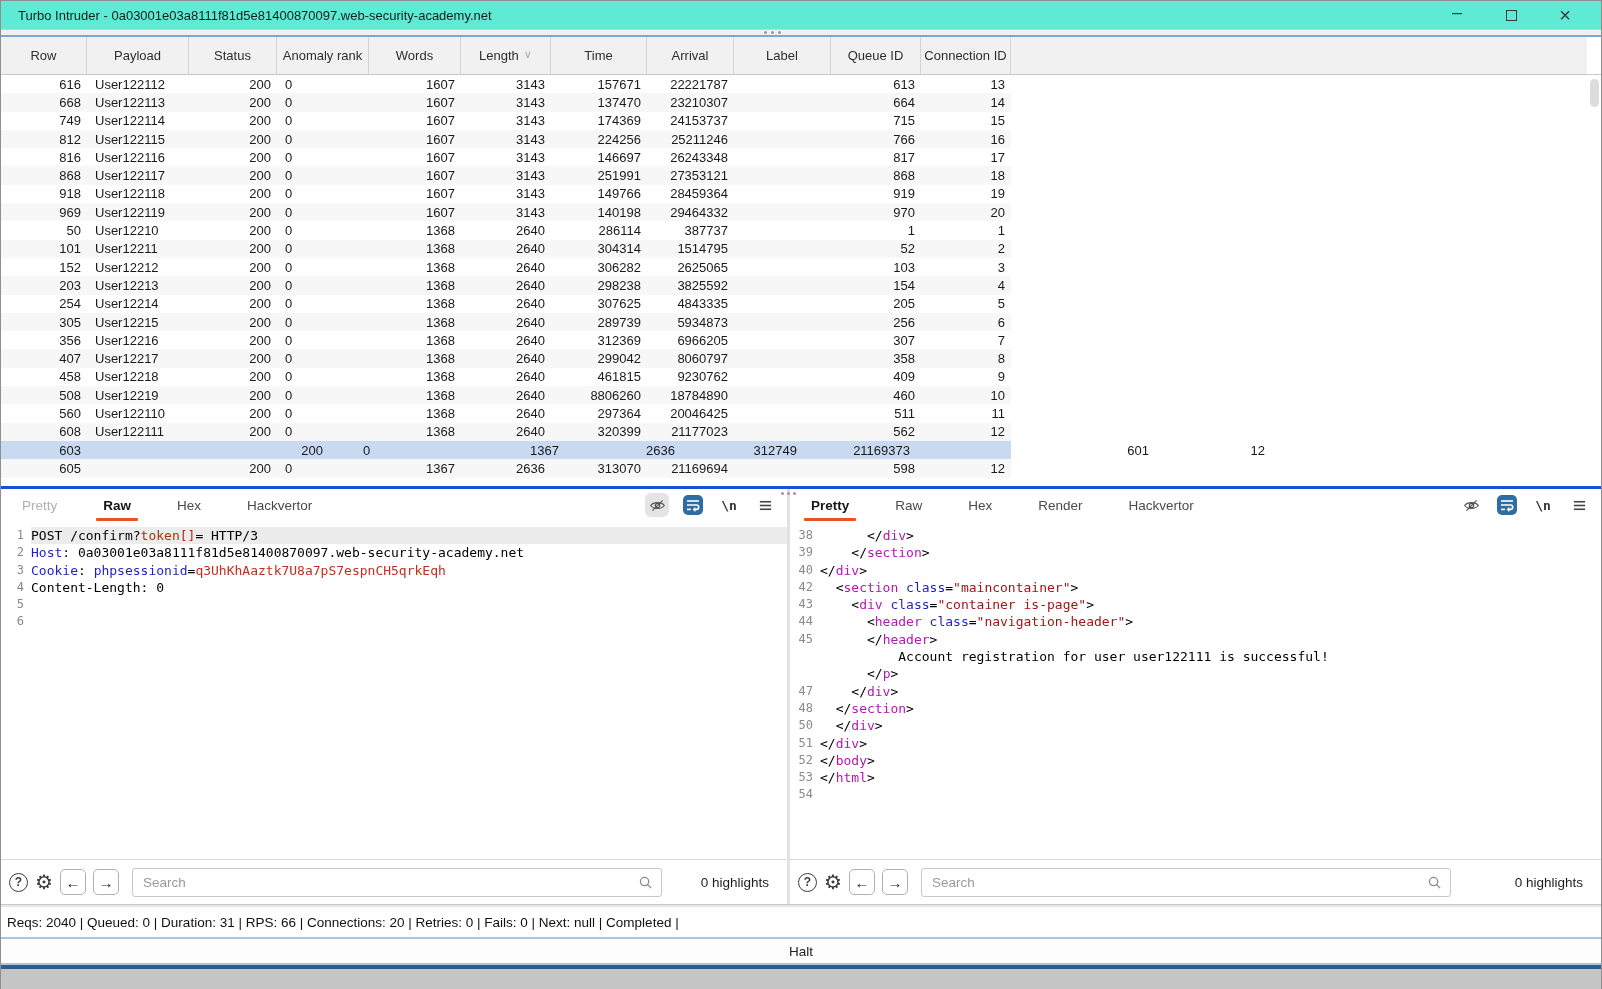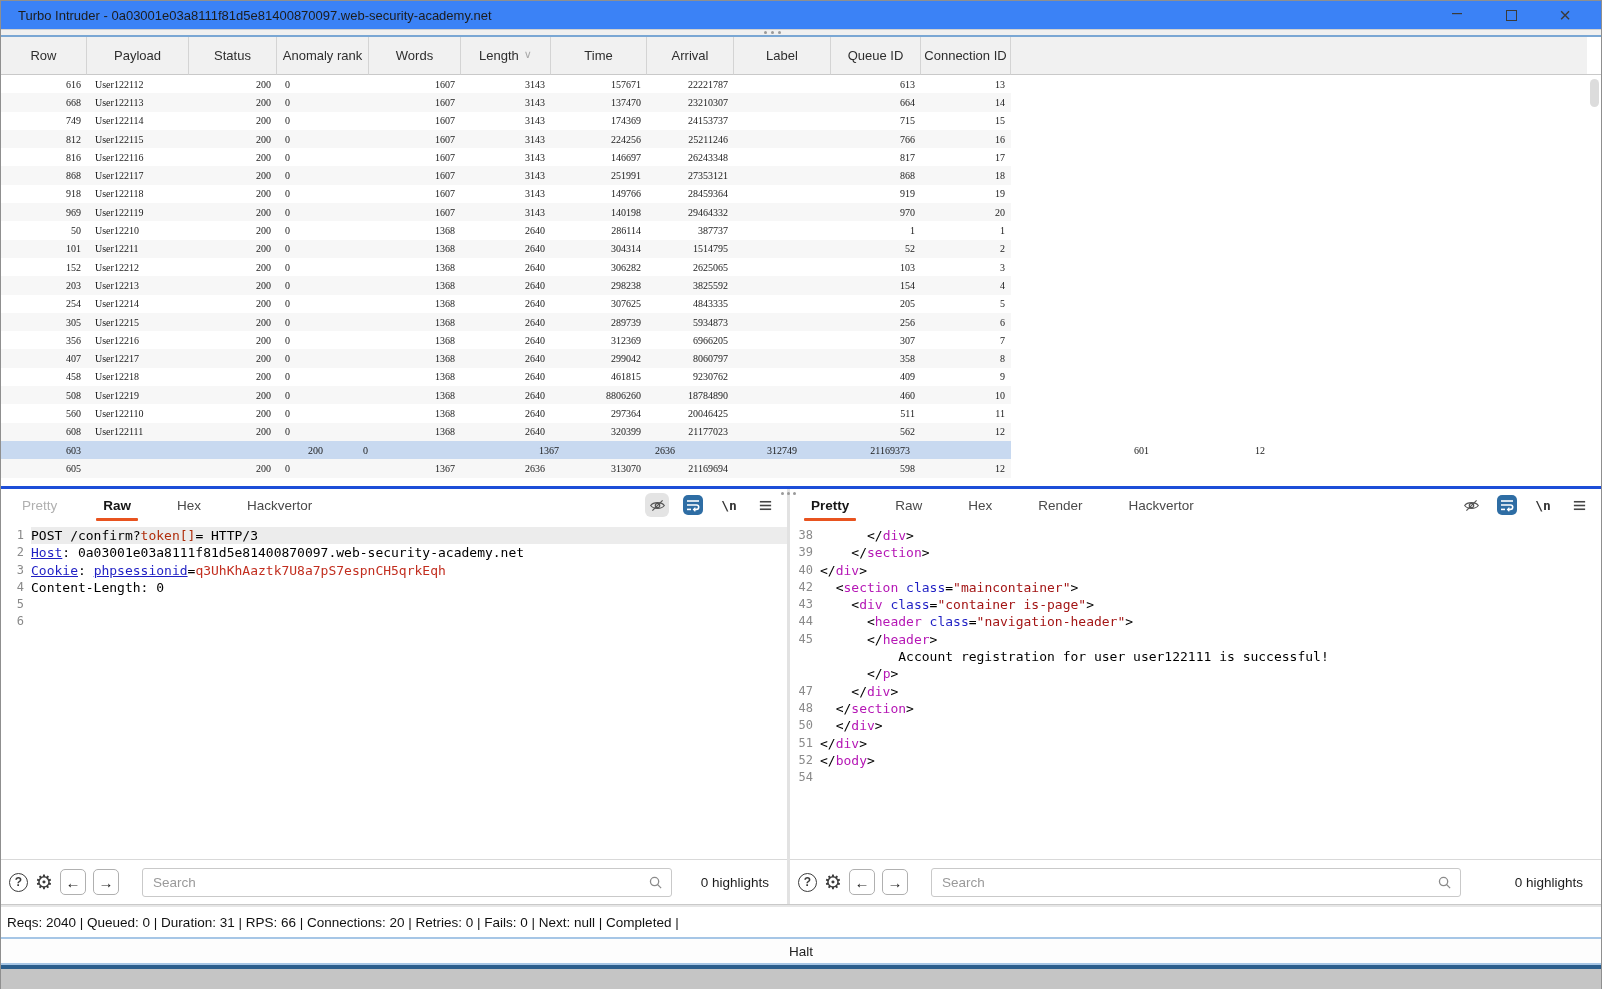--- a/index.html
+++ b/index.html
@@ -3,21 +3,21 @@
 <meta charset="utf-8">
 <style>
   * { margin:0; padding:0; box-sizing:border-box; }
   html,body { width:1602px; height:989px; overflow:hidden; background:#c6c6c6;
               font-family:"Liberation Sans", sans-serif; }
   .window { width:1602px; height:989px; background:#fff;
             border:1px solid #8f8f8f; border-bottom:none; position:relative;
             display:flex; flex-direction:column; }
 
   
-  .titlebar { height:28px; background:#3b82f6; display:flex; align-items:center; flex:0 0 auto; }
+  .titlebar { height:28px; background:#5eead4; display:flex; align-items:center; flex:0 0 auto; }
   .title-text { font-size:13px; color:#1c1c1c; padding-left:17px; }
   .win-controls { margin-left:auto; display:flex; align-items:center; gap:38px; padding-right:28px; }
   .wc { width:16px; height:16px; display:flex; align-items:center; justify-content:center;
         color:#3a3a3a; font-size:17px; cursor:default; }
   .wc-min  { font-size:18px; padding-bottom:6px; }
   .wc-max-box { width:11px; height:11px; border:1.6px solid #3a3a3a; display:inline-block; }
   .wc-close { font-size:20px; }
 
   
   .h-splitter { height:6px; background:#f0f0f0; border-top:1px solid #cfcfcf; position:relative; flex:0 0 auto; }
@@ -31,21 +31,21 @@
   .tgrid { display:grid; grid-template-columns:86px 102px 88px 92px 92px 90px 96px 87px 97px 90px 90px; }
   .theader { display:flex; height:38px; }
   .theader-grid { width:1010px; }
   .hcell { background:#f1f1f1; border-right:1px solid #d4d4d4; border-bottom:1px solid #c9c9c9;
            display:flex; align-items:center; justify-content:center; gap:5px;
            font-size:13px; color:#2e2e2e; white-space:nowrap; overflow:hidden; }
   .sort-chevron { color:#a9a9a9; font-size:11px; transform:translateY(-1px); }
   .header-filler { flex:1; background:#f1f1f1; border-bottom:1px solid #c9c9c9; }
   .scroll-corner { width:14px; background:#fff; border-bottom:1px solid #c9c9c9; }
   .tbody { width:1010px; }
-  .trow { height:18.3px; font-size:10px; color:#1a1a1a;font-family:Liberation Serif, serif; }
+  .trow { height:18.3px; font-size:13px; color:#1a1a1a; }
   .trow.alt { background:#f7f7f7; }
   .trow.selected { background:#c8d9f0;gap:26px; }
   .tcell { display:flex; align-items:center; white-space:nowrap; overflow:hidden; }
   .tcell.right { justify-content:flex-end; padding-right:6px; }
   .tcell.left  { justify-content:flex-start; padding-left:8px; }
   .v-scrollbar { position:absolute; top:40px; right:1px; width:11px; bottom:2px; background:#fff; }
   .v-thumb { width:9px; height:28px; margin:2px auto 0; background:#dcdcdc; border-radius:5px; }
 
   
   .panels { display:flex; height:415px; flex:0 0 auto; background:#fff; }
@@ -68,37 +68,37 @@
   .nl-glyph { font-family:"DejaVu Sans Mono", monospace; font-size:13px; font-weight:bold; color:#333; }
 
   .code { flex:1; overflow:hidden; font-family:"DejaVu Sans Mono", monospace; font-size:13px;
           line-height:17.3px; padding-top:6px; }
   .cline { display:flex; }
   .lnum { flex:0 0 30px; text-align:right; padding-right:7px; color:#8a8a8a; font-size:12px;
           user-select:none; }
   .lcontent { flex:1; white-space:pre; color:#000; }
   .cline.hl .lcontent { background:#ececec; }
   .tok-plain { color:#000; }
-  .tok-hdr { color:#1f1fc4;text-decoration:underline; }
+  .tok-hdr { color:#1f1fc4; }
   .tok-param { color:#b02e0c; }
   .tok-val { color:#c22e1f; }
   .tok-tag { color:#b517b5; }
   .tok-attr { color:#1f1fc4; }
   .tok-attrval { color:#a31515; }
 
   .searchbar { height:45px; border-top:1px solid #d9d9d9; display:flex; align-items:center;
                gap:7px; padding:0 10px 0 8px; flex:0 0 auto; }
   .circle-q { width:19px; height:19px; border:1.5px solid #3c3c3c; border-radius:50%;
               display:flex; align-items:center; justify-content:center; font-size:12px;
               color:#3c3c3c; font-weight:bold; }
   .gear-glyph { font-size:20px; color:#3c3c3c; line-height:1; }
   .nav-btn { width:26px; height:26px; border:1px solid #b0b0b0; border-radius:5px;
              display:flex; align-items:center; justify-content:center; font-size:15px;
              color:#222; background:#fff; }
-  .search-wrap { flex:1; position:relative; margin-left:16px; max-width:530px; }
+  .search-wrap { flex:1; position:relative; margin-left:6px; max-width:530px; }
   .search-input { width:100%; height:29px; border:1px solid #c9c9c9; border-radius:3px;
                   padding:0 30px 0 10px; font-size:13.5px; color:#222; outline:none;
                   font-family:"Liberation Sans", sans-serif; }
   .search-input::placeholder { color:#9a9a9a; }
   .mag { position:absolute; right:9px; top:7px; }
   .highlights { font-size:13.5px; color:#1c1c1c; margin-left:auto; padding-right:8px; white-space:nowrap; }
 
   
   .status-divider { height:3px; background:#e6e6e6; border-top:1px solid #c9c9c9; flex:0 0 auto; }
   .statusbar { height:30px; display:flex; align-items:center; font-size:13.5px; color:#111;
@@ -650,20 +650,24 @@
           </div>
           <div class="cline">
             <span class="lnum">51</span>
             <span class="lcontent"><span class="tok-plain">&lt;/</span><span class="tok-tag">div</span><span class="tok-plain">&gt;</span></span>
           </div>
           <div class="cline">
             <span class="lnum">52</span>
             <span class="lcontent"><span class="tok-plain">&lt;/</span><span class="tok-tag">body</span><span class="tok-plain">&gt;</span></span>
           </div>
           <div class="cline">
+            <span class="lnum">53</span>
+            <span class="lcontent"><span class="tok-plain">&lt;/</span><span class="tok-tag">html</span><span class="tok-plain">&gt;</span></span>
+          </div>
+          <div class="cline">
             <span class="lnum">54</span>
             <span class="lcontent"></span>
           </div>
         </div>
       <div class="searchbar">
         <span class="circle-q">?</span>
         <span class="gear-glyph">⚙</span>
         <span class="nav-btn">←</span>
         <span class="nav-btn">→</span>
         <span class="search-wrap">

